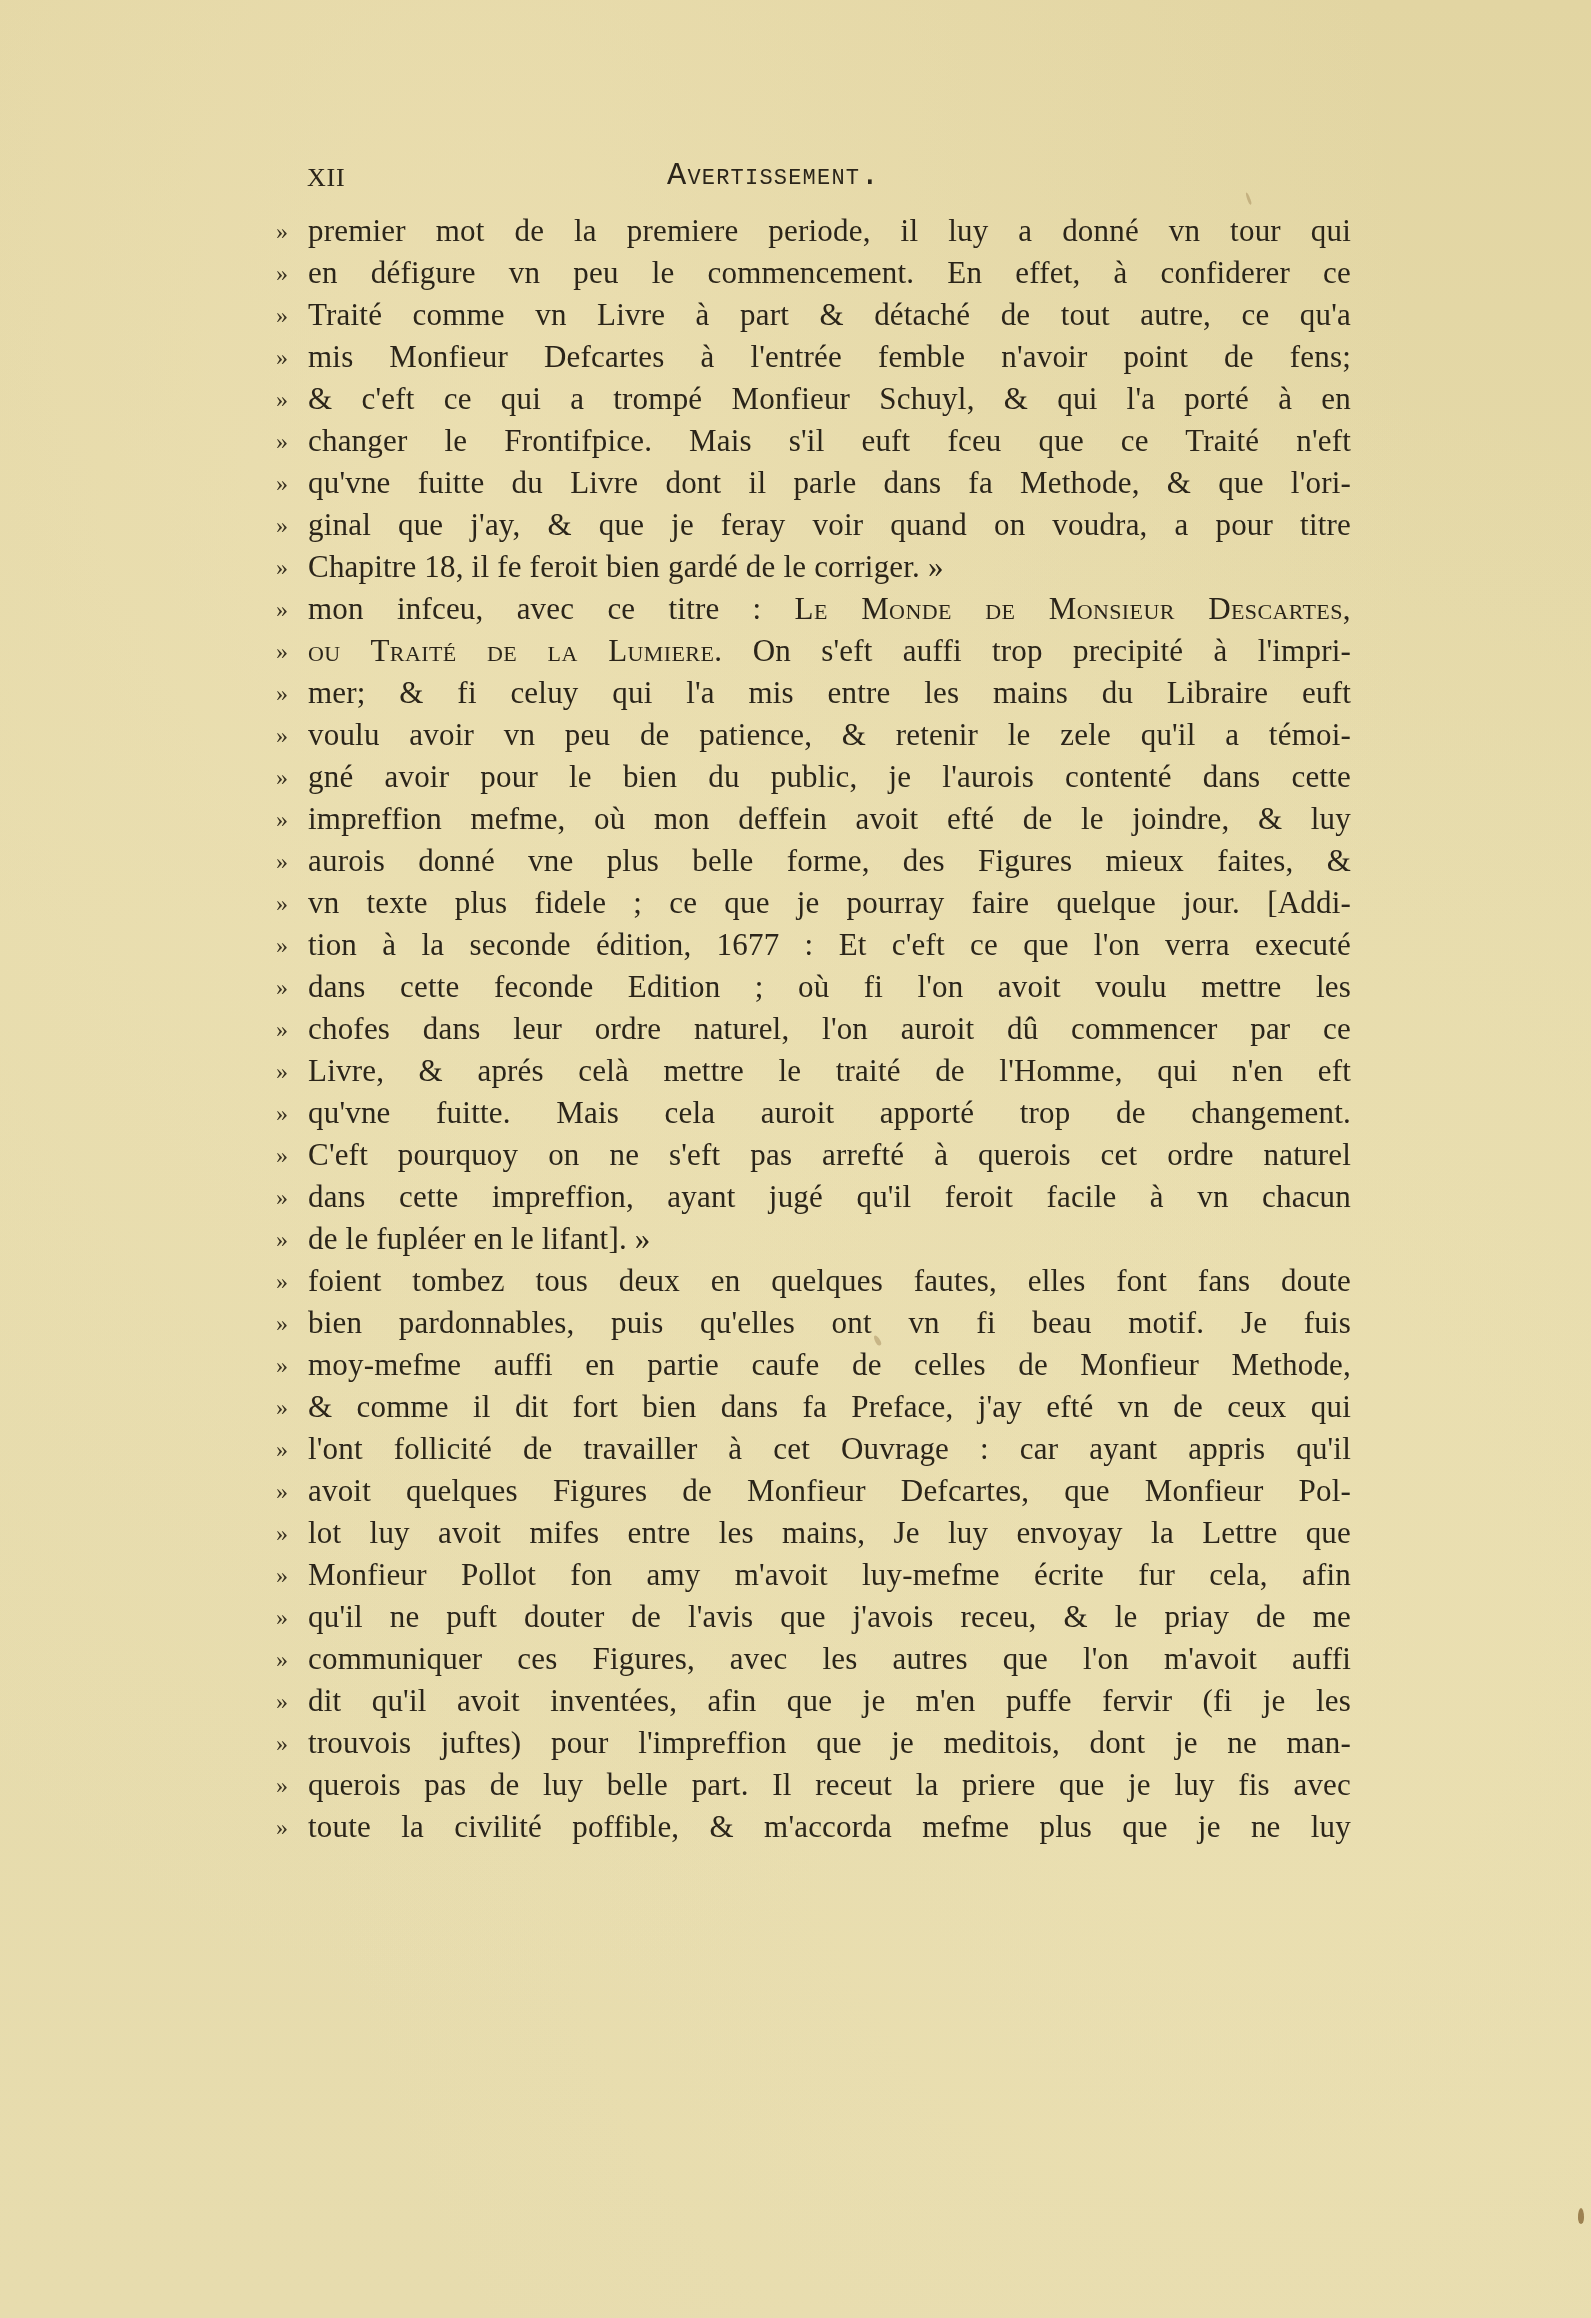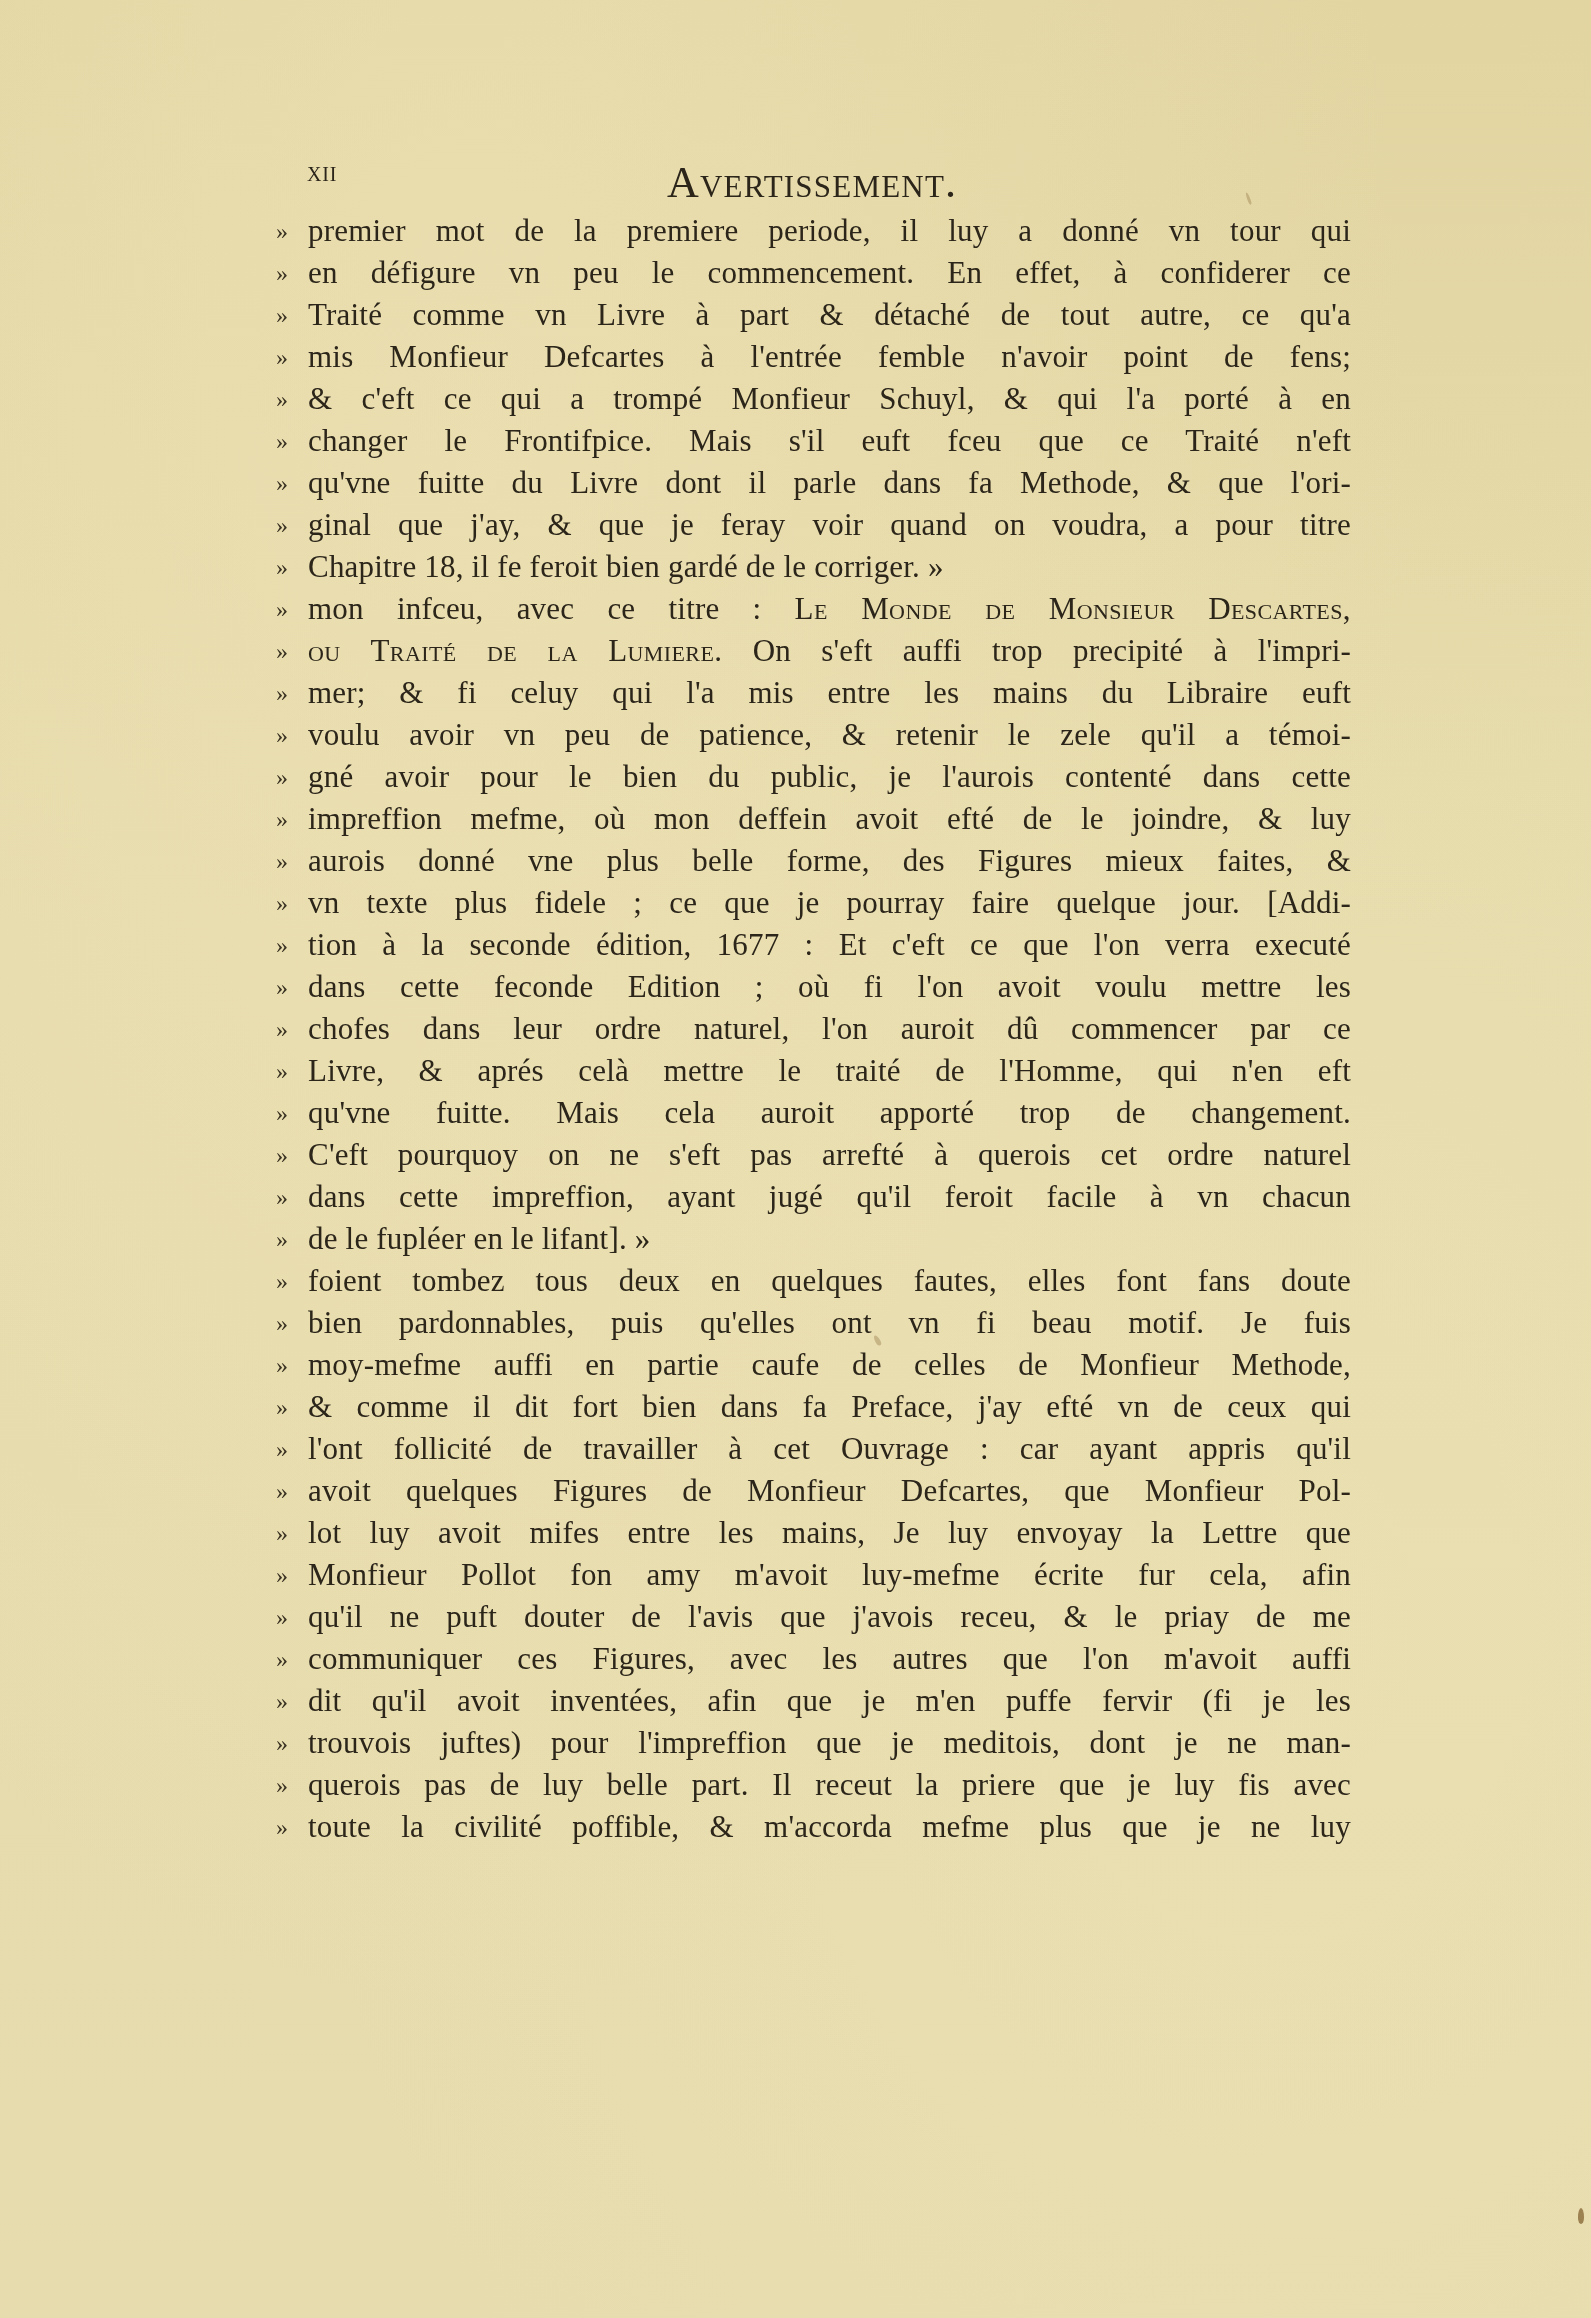--- a/index.html
+++ b/index.html
@@ -28,30 +28,31 @@
     position: absolute;
     top: 157px;
     left: 307px;
     width: 1043px;
     height: 48px;
   }
   .folio {
     position: absolute;
     left: 0;
     top: 6.4px;
-    font-size: 20px;
+    font-size: 26px;
     letter-spacing: 0.8px;
   }
   .head-title {
     position: absolute;
     left: 360px;
     top: 0;
-    font-size: 44px;
+    font-size: 32px;
     font-variant: small-caps;
     letter-spacing: 1.2px;
+    font-family: Liberation Mono, monospace;
   }
   .text-block {
     position: absolute;
     left: 276px;
     top: 210px;
     width: 1075px;
   }
   .line {
     position: relative;
     height: 42px;

